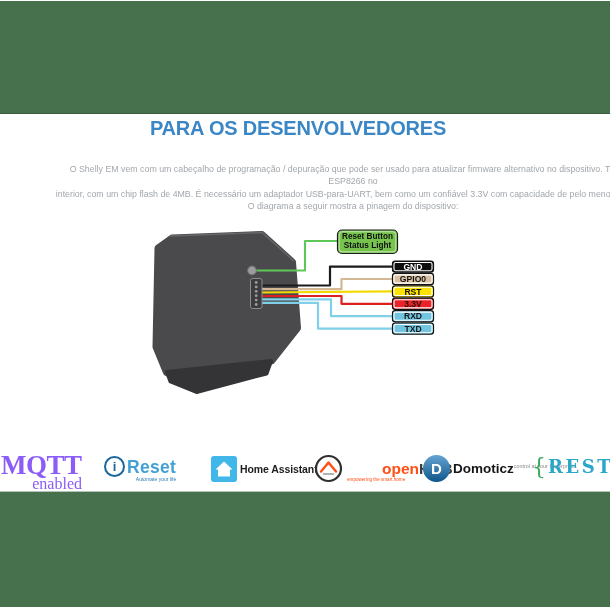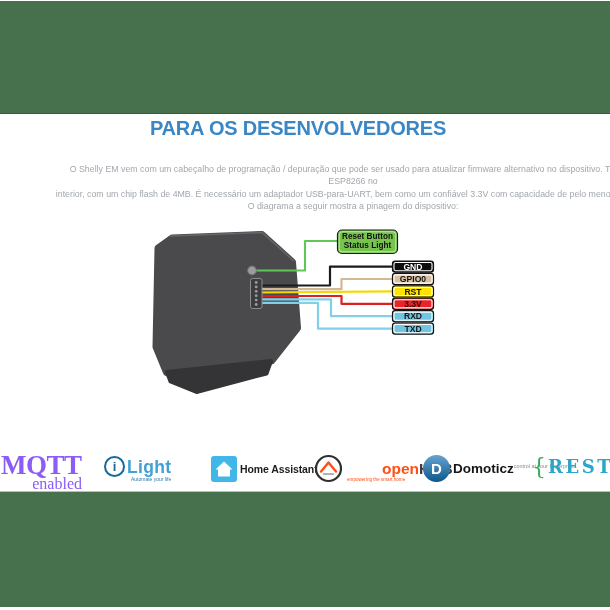--- a/index.html
+++ b/index.html
@@ -163,21 +163,21 @@
 <div class="logo logo-mqtt" style="color: #8b5cf6;">
   <div class="mqtt-title">MQTT</div>
   <div class="mqtt-sub">enabled</div>
 </div>
 
 <div class="logo logo-iobroker">
   <div class="iob-circle" style="border-color: rgb(25, 103, 156);">
     <span style="color: rgb(25, 103, 156);">i</span>
   </div>
   <div class="iob-wrap">
-    <div class="iob-name" style="color: rgb(66, 160, 212);">Light</div>
+    <div class="iob-name" style="color: rgb(66, 160, 212);">Reset</div>
     <div class="iob-tag" style="color: rgb(42, 125, 179);">Automate your life</div>
   </div>
 </div>
 
 <div class="logo logo-ha">
   <div class="ha-square" style="background-color: rgb(65, 182, 232);">
     <svg width="20" height="20" viewBox="0 0 20 20">
       <path d="M10 2.5 L1.5 10.5 H4 V17.5 H16 V10.5 H18.5 Z" fill="#ffffff"></path>
     </svg>
   </div>

